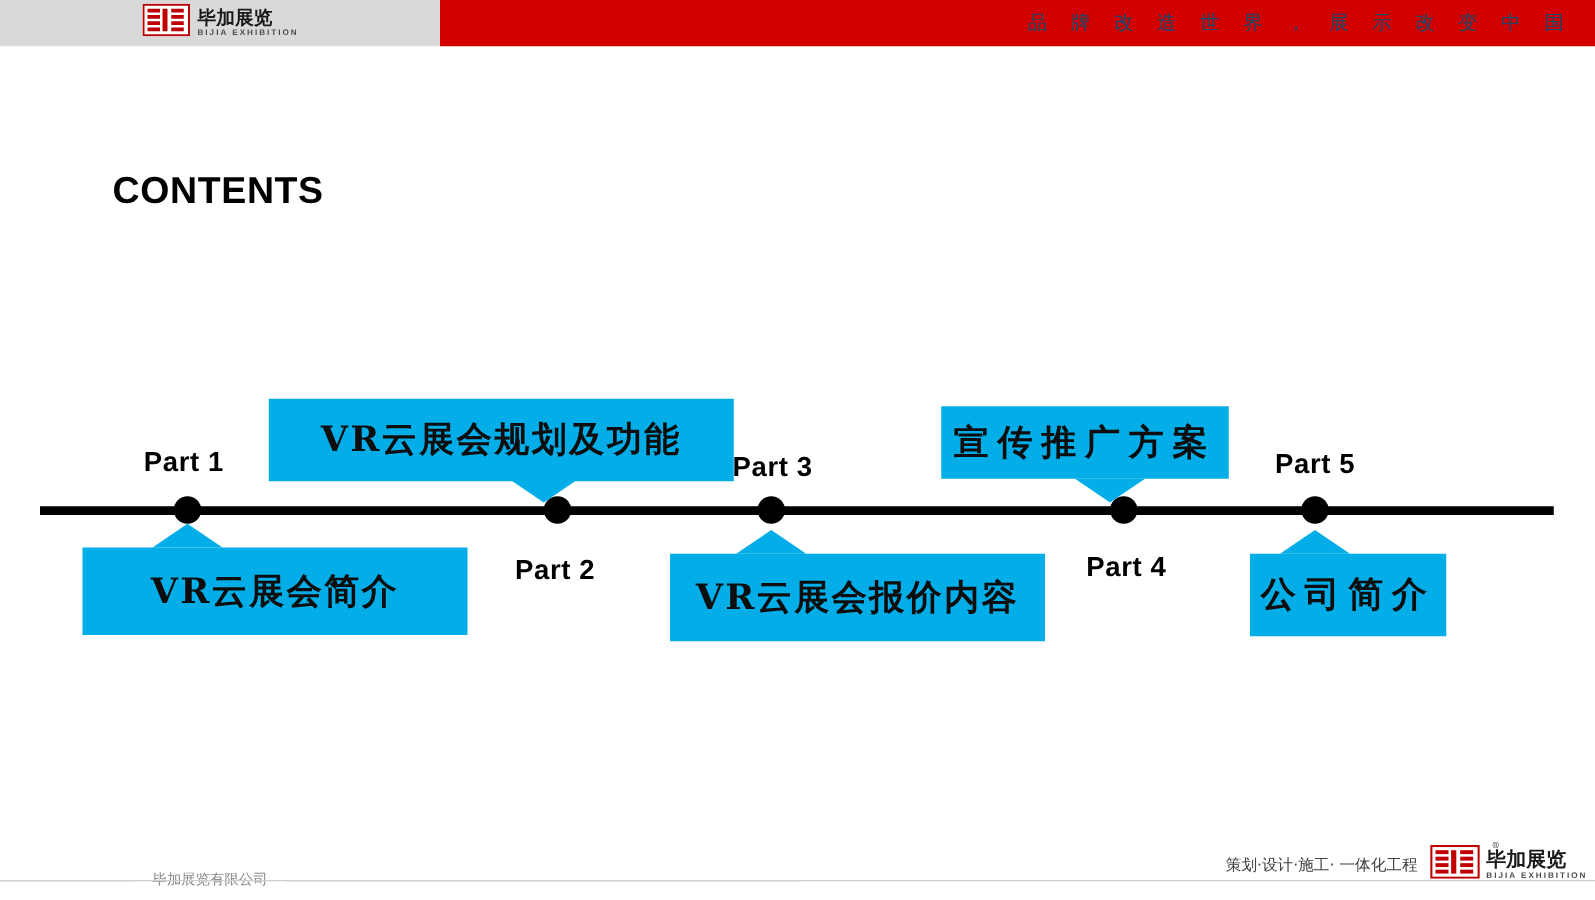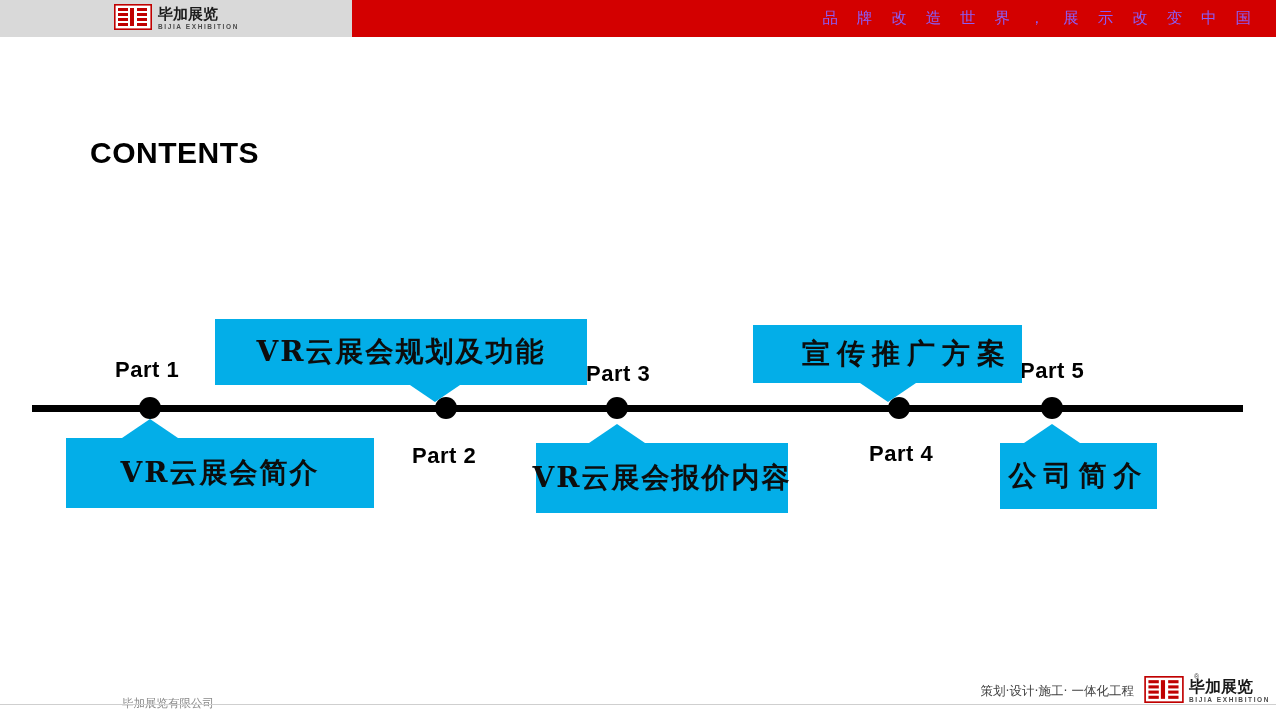--- a/index.html
+++ b/index.html
@@ -32,21 +32,21 @@
     left: 352px; top: 0;
     width: 924px; height: 37px;
     background: #d30000;
   }
   #header-slogan {
     position: absolute;
     right: 18px; top: 0;
     height: 37px;
     display: flex;
     align-items: center;
-    color: #8b5cf6;
+    color: #0c4a6e;
     font-size: 15.5px;
     letter-spacing: 7px;
     font-family: "DejaVu Sans", sans-serif;
     white-space: nowrap;
     margin-left: 48px;
   }
 
   
   #header-logo {
     position: absolute;
@@ -282,26 +282,26 @@
 <div class="callout" style="left:66px; top:438px; width:308px; height:70px;">
   <span class="callout-text">VR云展会简介</span>
 </div>
 <div class="tail tail-up" style="left:122px; top:419px;"></div>
 
 <div class="callout" style="left:215px; top:319px; width:372px; height:66px;">
   <span class="callout-text">VR云展会规划及功能</span>
 </div>
 <div class="tail tail-down" style="left:407px; top:383px;"></div>
 
-<div class="callout" style="left:536px; top:443px; width:252px; height:70px;">
+<div class="callout" style="left:536px; top:443px; width:300px; height:70px;">
   <span class="callout-text">VR云展会报价内容</span>
 </div>
 <div class="tail tail-up" style="left:589px; top:424px;"></div>
 
-<div class="callout" style="left:753px; top:325px; width:230px; height:58px;padding-left:39px;">
+<div class="callout" style="left:753px; top:325px; width:230px; height:58px;">
   <span class="callout-text wide">宣传推广方案</span>
 </div>
 <div class="tail tail-down" style="left:860px; top:383px;"></div>
 
 <div class="callout" style="left:1000px; top:443px; width:157px; height:66px;">
   <span class="callout-text wide">公司简介</span>
 </div>
 <div class="tail tail-up" style="left:1024px; top:424px;"></div>
 
 <div id="footer-left-wrap">

